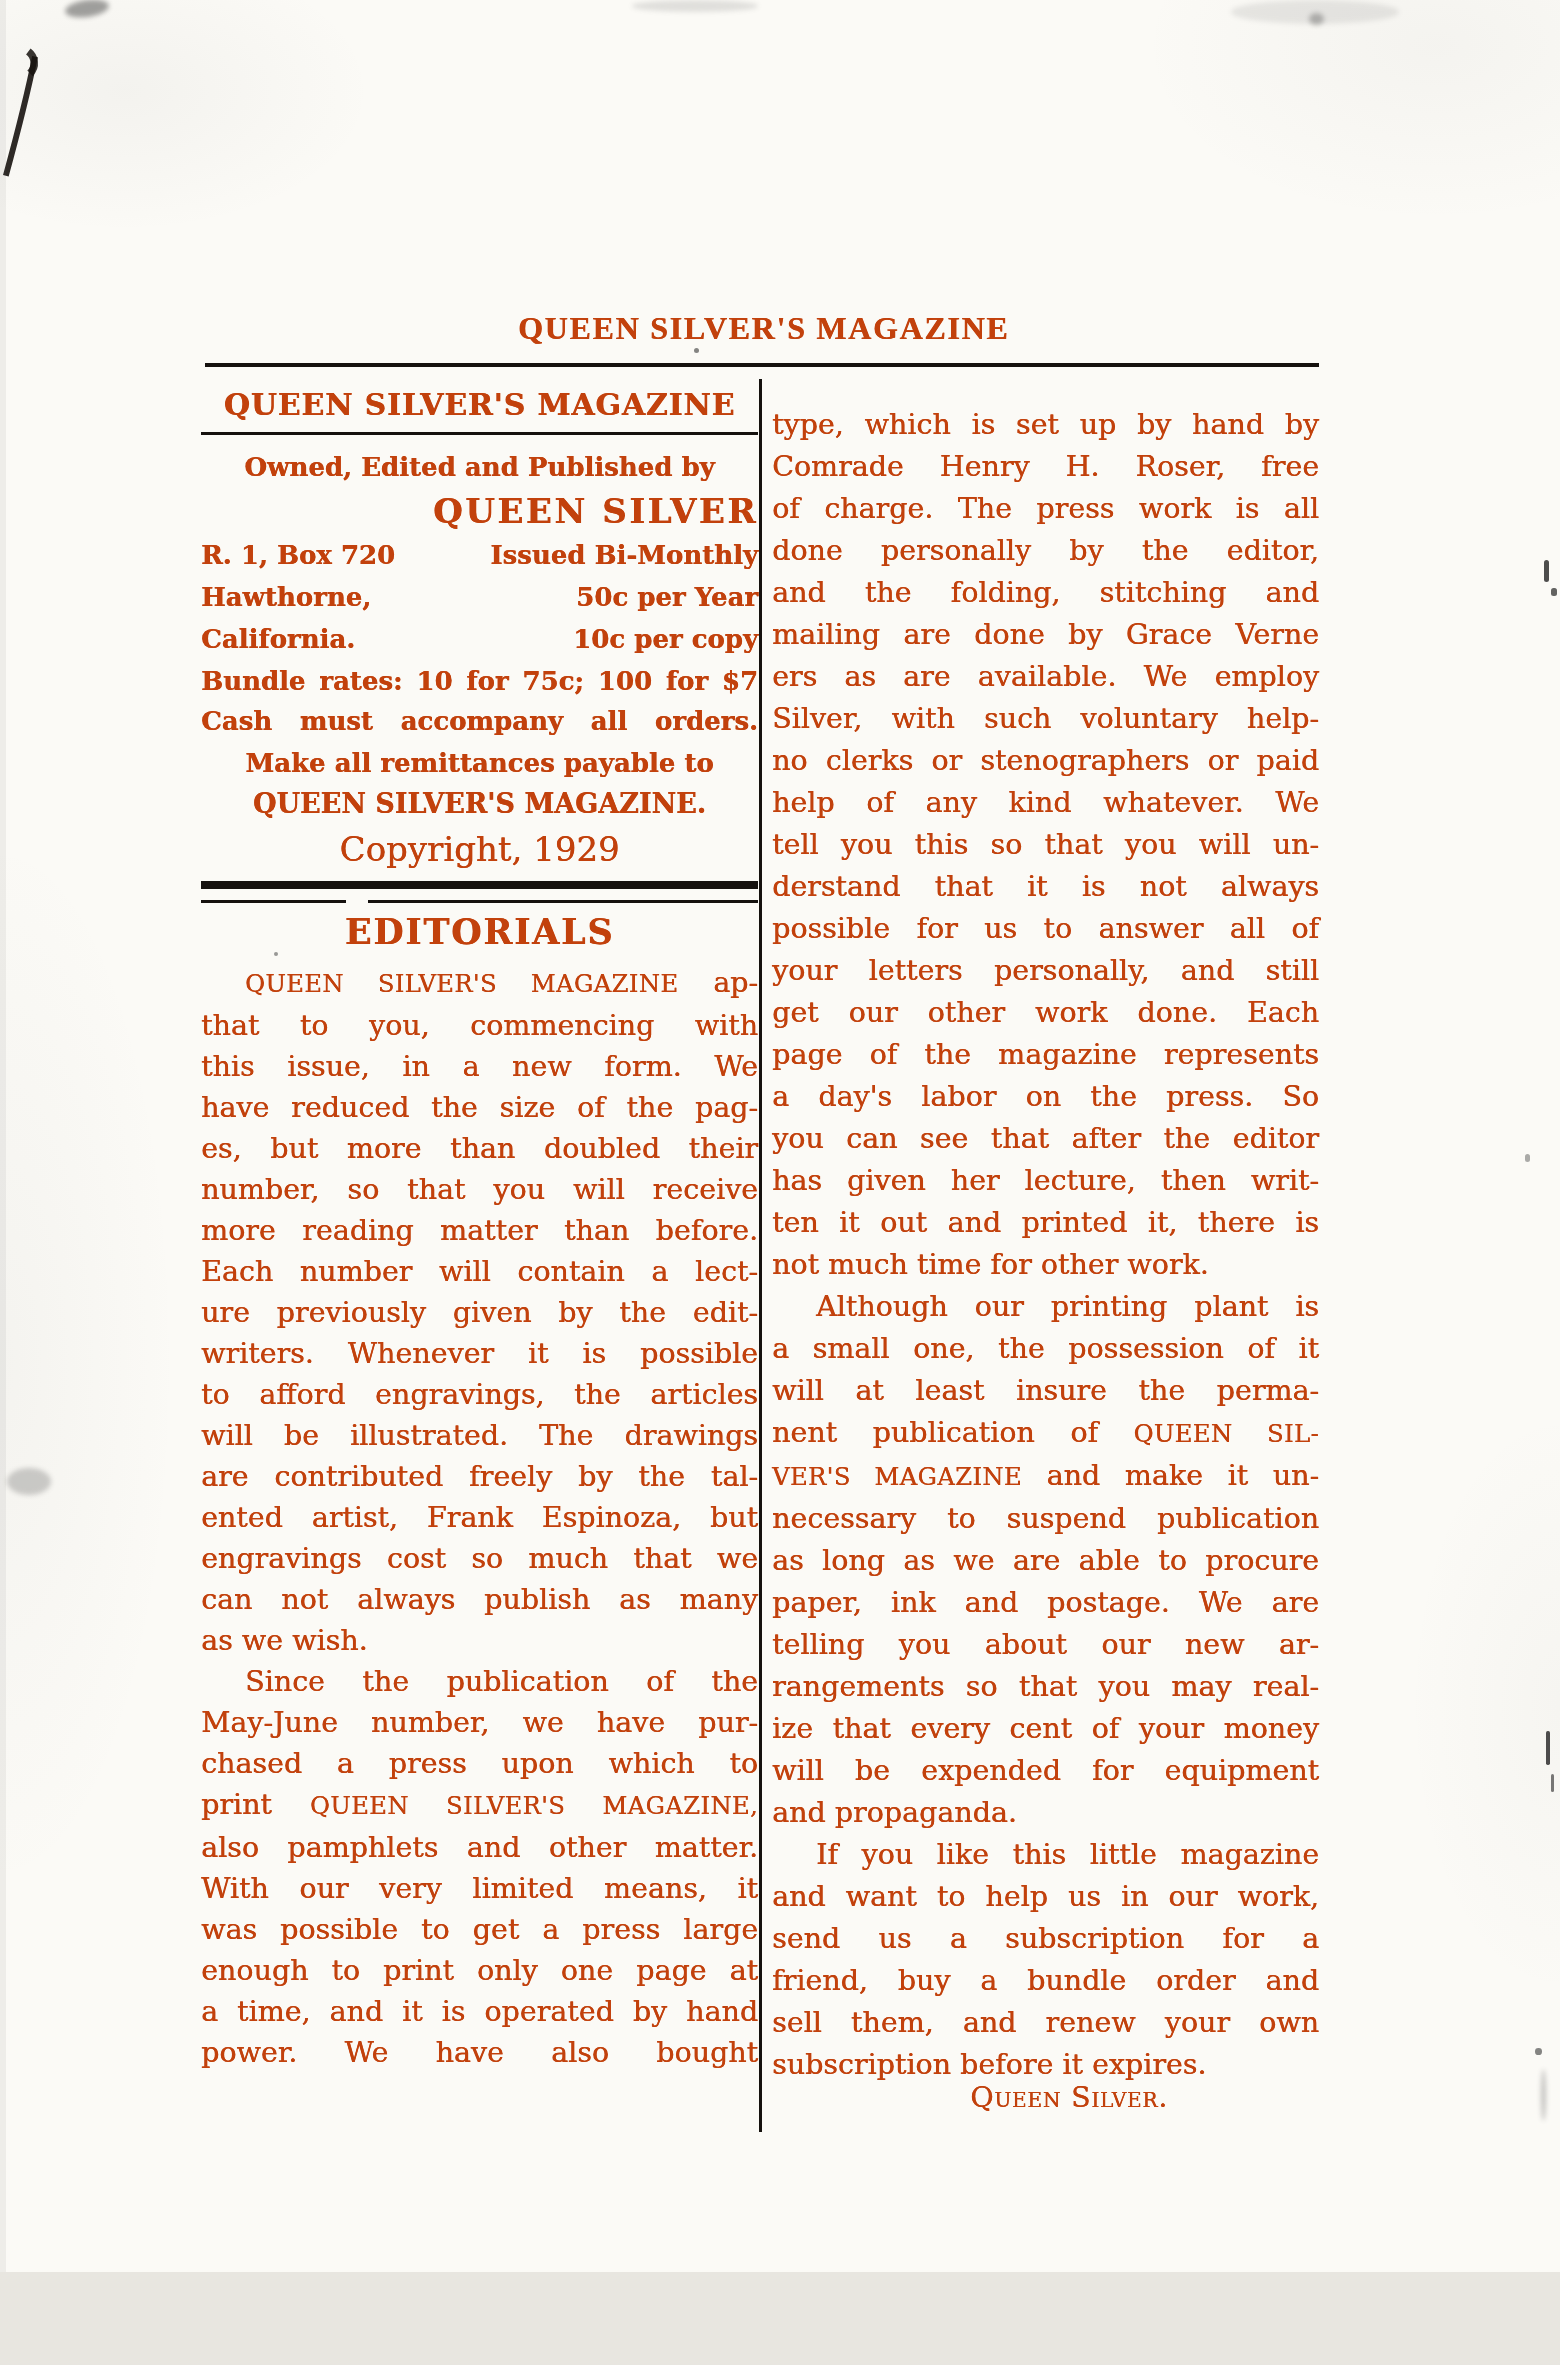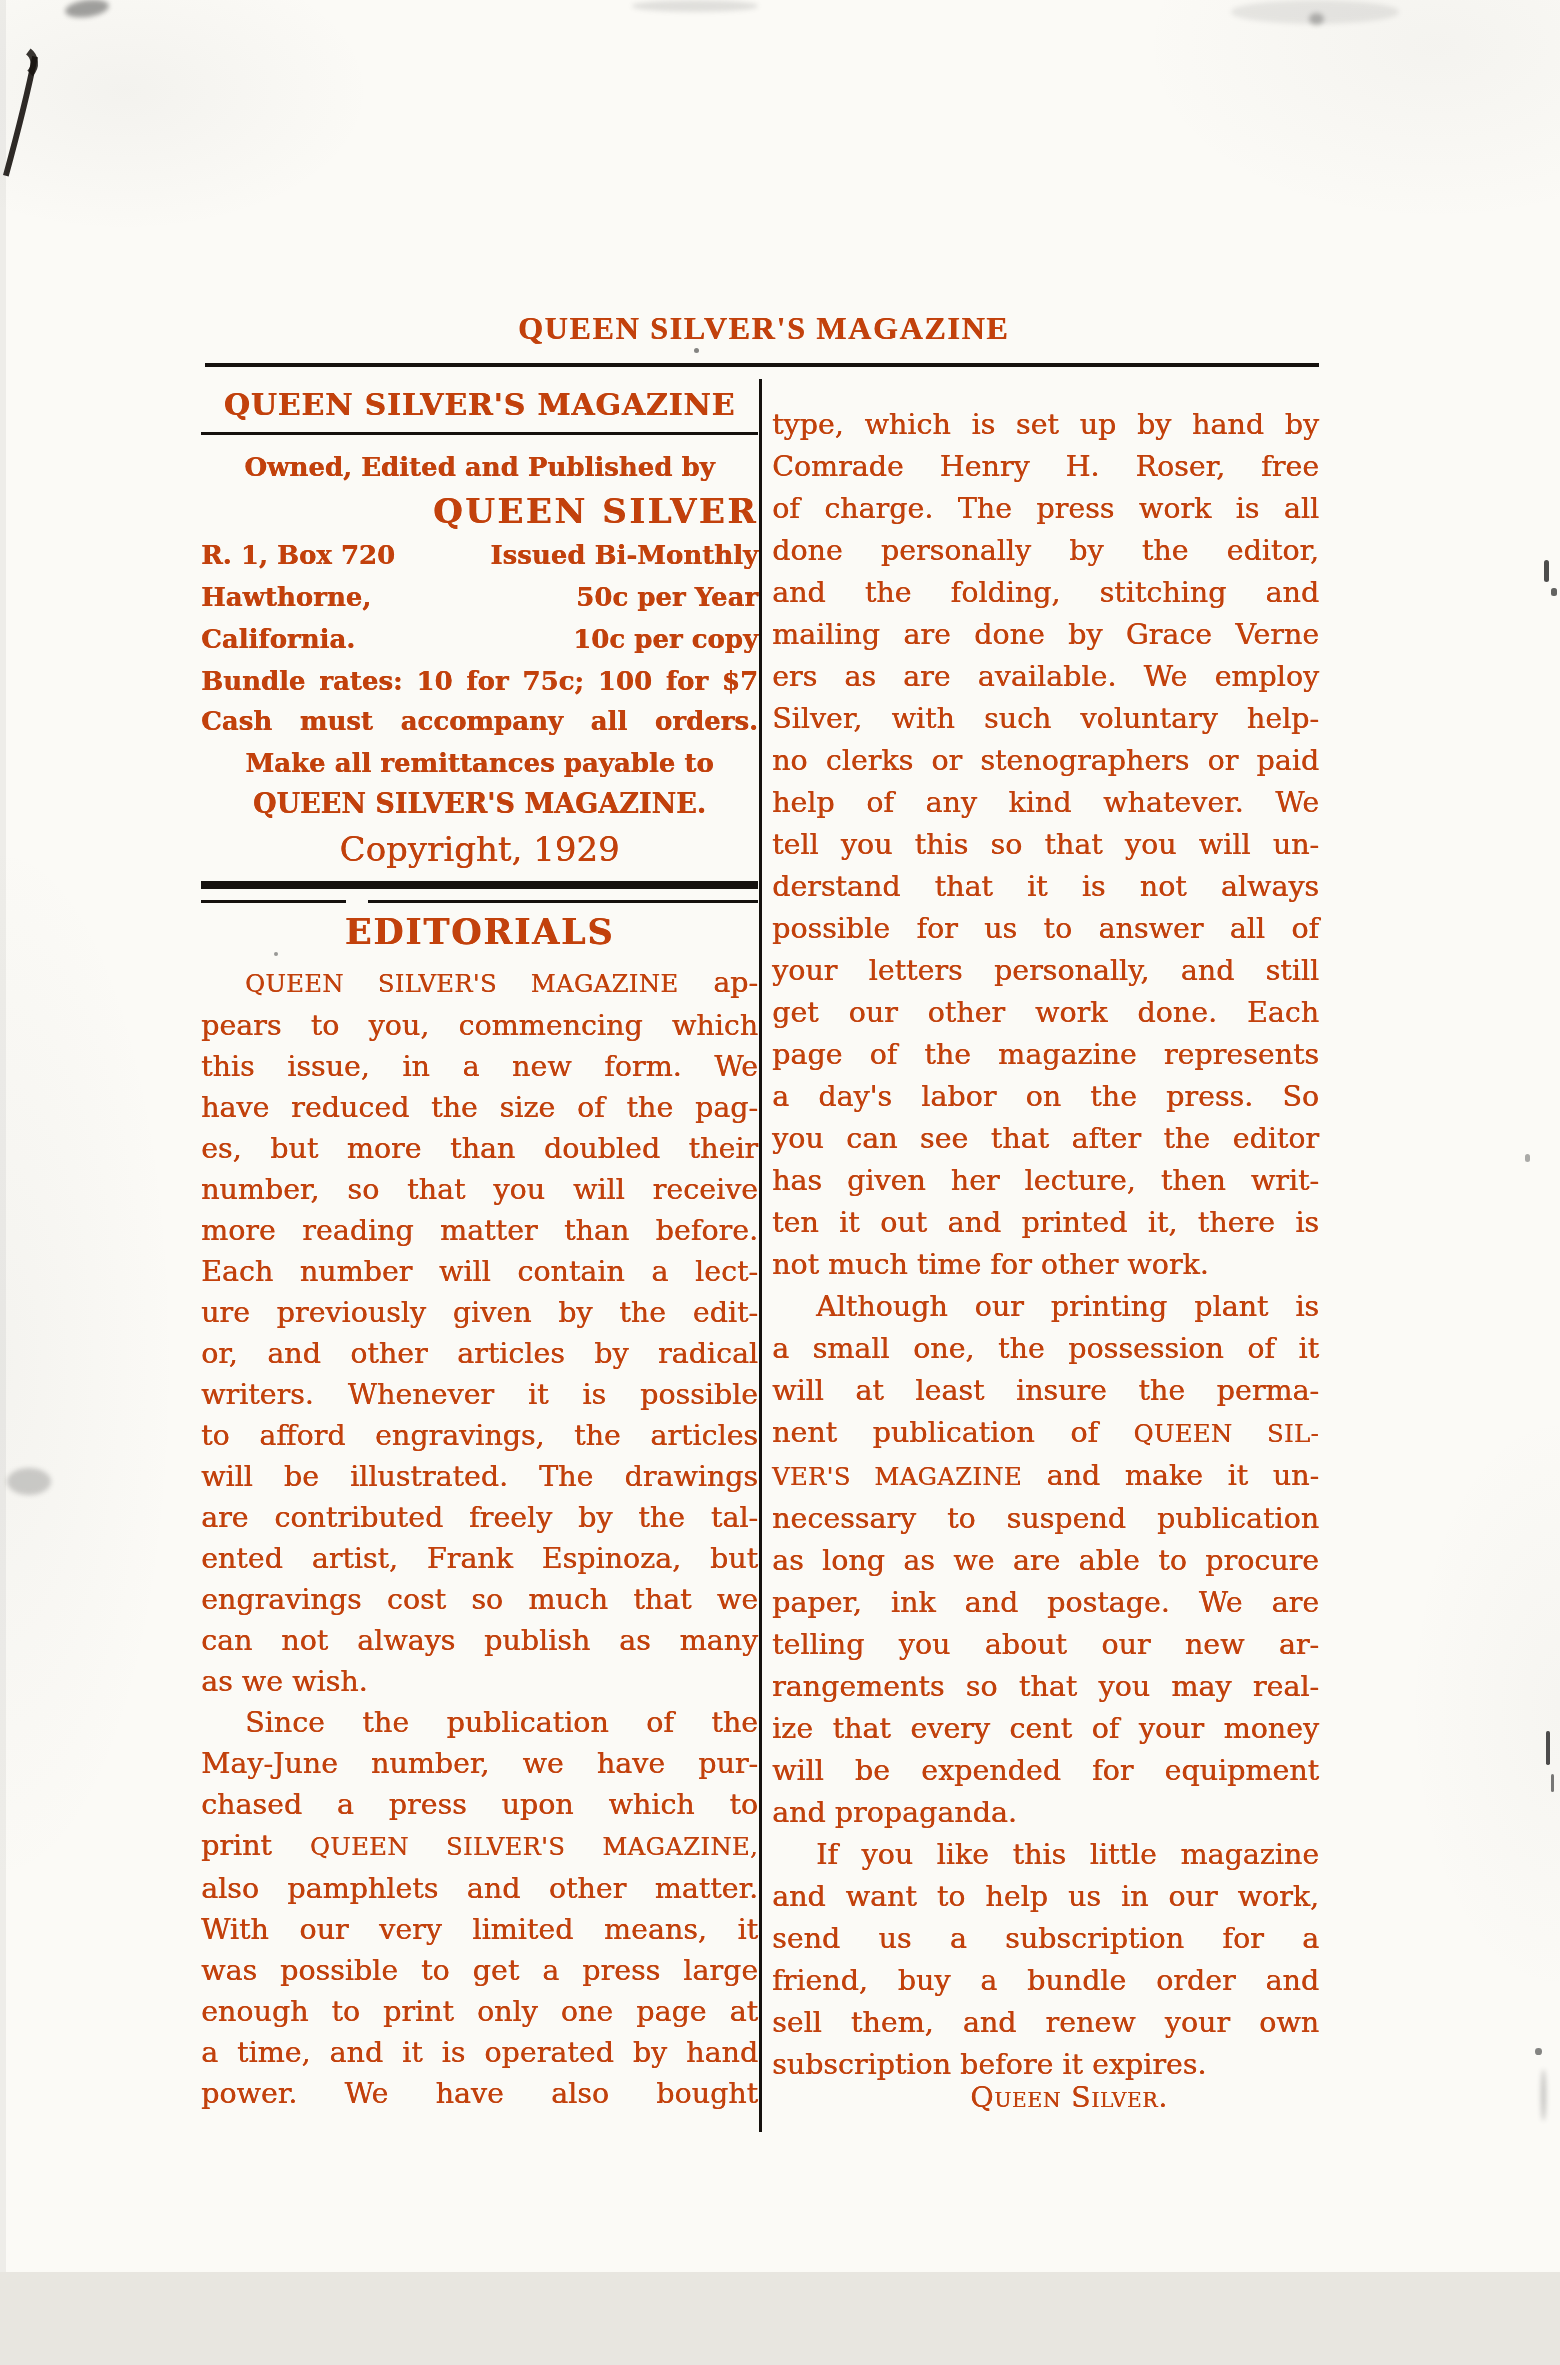--- a/index.html
+++ b/index.html
@@ -104,29 +104,28 @@
     <div class="m-abs mast-remit ink">Make all remittances payable to</div>
     <div class="m-abs mast-remit-name ink">QUEEN SILVER'S MAGAZINE.</div>
     <div class="m-abs mast-copyright ink">Copyright, 1929</div>
     <div class="m-abs mast-thick"></div>
     <div class="m-abs mast-thin"></div>
 
     <div class="m-abs edit-head ink">EDITORIALS</div>
 
     <div class="body-lines ink">
         <div class="tline ind"><span class="caps">QUEEN SILVER'S MAGAZINE</span><span> ap-</span></div>
-        <div class="tline"><span>pears to you, commencing which</span></div>
+        <div class="tline"><span>that to you, commencing with</span></div>
         <div class="tline"><span>this issue, in a new form.  We</span></div>
         <div class="tline"><span>have reduced the size of the pag-</span></div>
         <div class="tline"><span>es, but more than doubled their</span></div>
         <div class="tline"><span>number, so that you will receive</span></div>
         <div class="tline"><span>more reading matter than before.</span></div>
         <div class="tline"><span>Each number will contain a lect-</span></div>
         <div class="tline"><span>ure previously given by the edit-</span></div>
-        <div class="tline"><span>or, and other articles by radical</span></div>
         <div class="tline"><span>writers.  Whenever it is possible</span></div>
         <div class="tline"><span>to afford engravings, the articles</span></div>
         <div class="tline"><span>will be illustrated.  The drawings</span></div>
         <div class="tline"><span>are contributed freely by the tal-</span></div>
         <div class="tline"><span>ented artist, Frank Espinoza, but</span></div>
         <div class="tline"><span>engravings cost so much that we</span></div>
         <div class="tline"><span>can not always publish as many</span></div>
         <div class="tline last"><span>as we wish.</span></div>
         <div class="tline ind"><span>Since the publication of the</span></div>
         <div class="tline"><span>May-June number, we have pur-</span></div>

